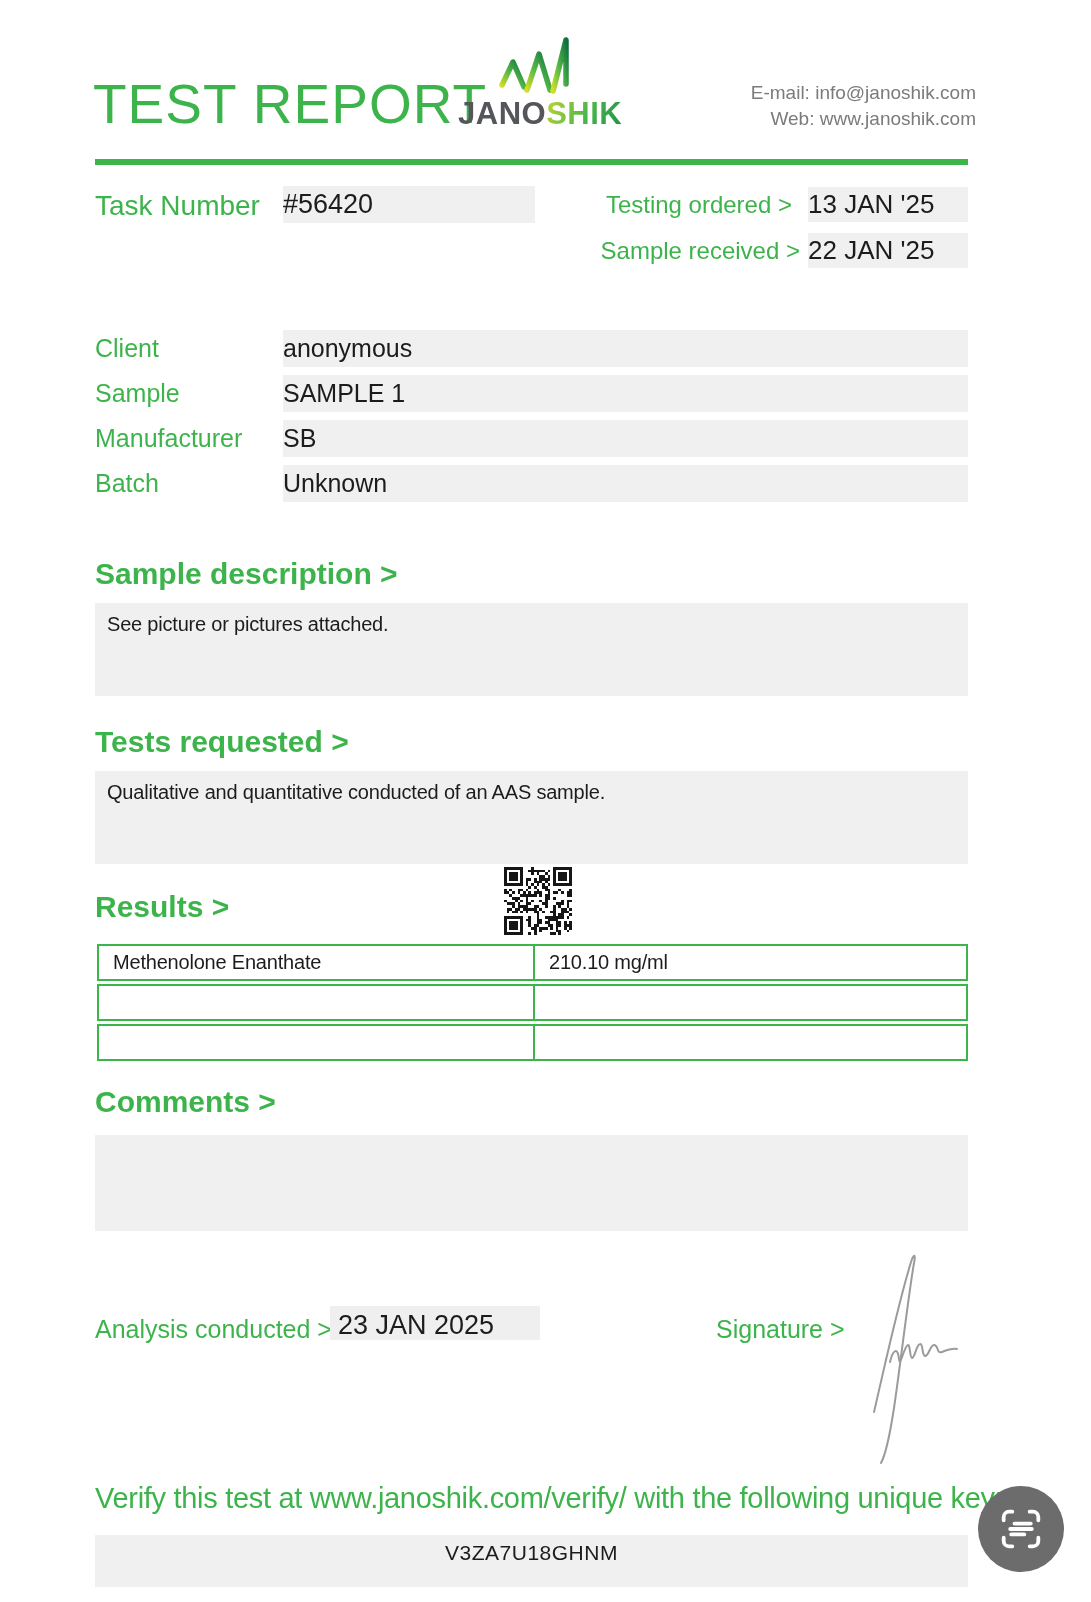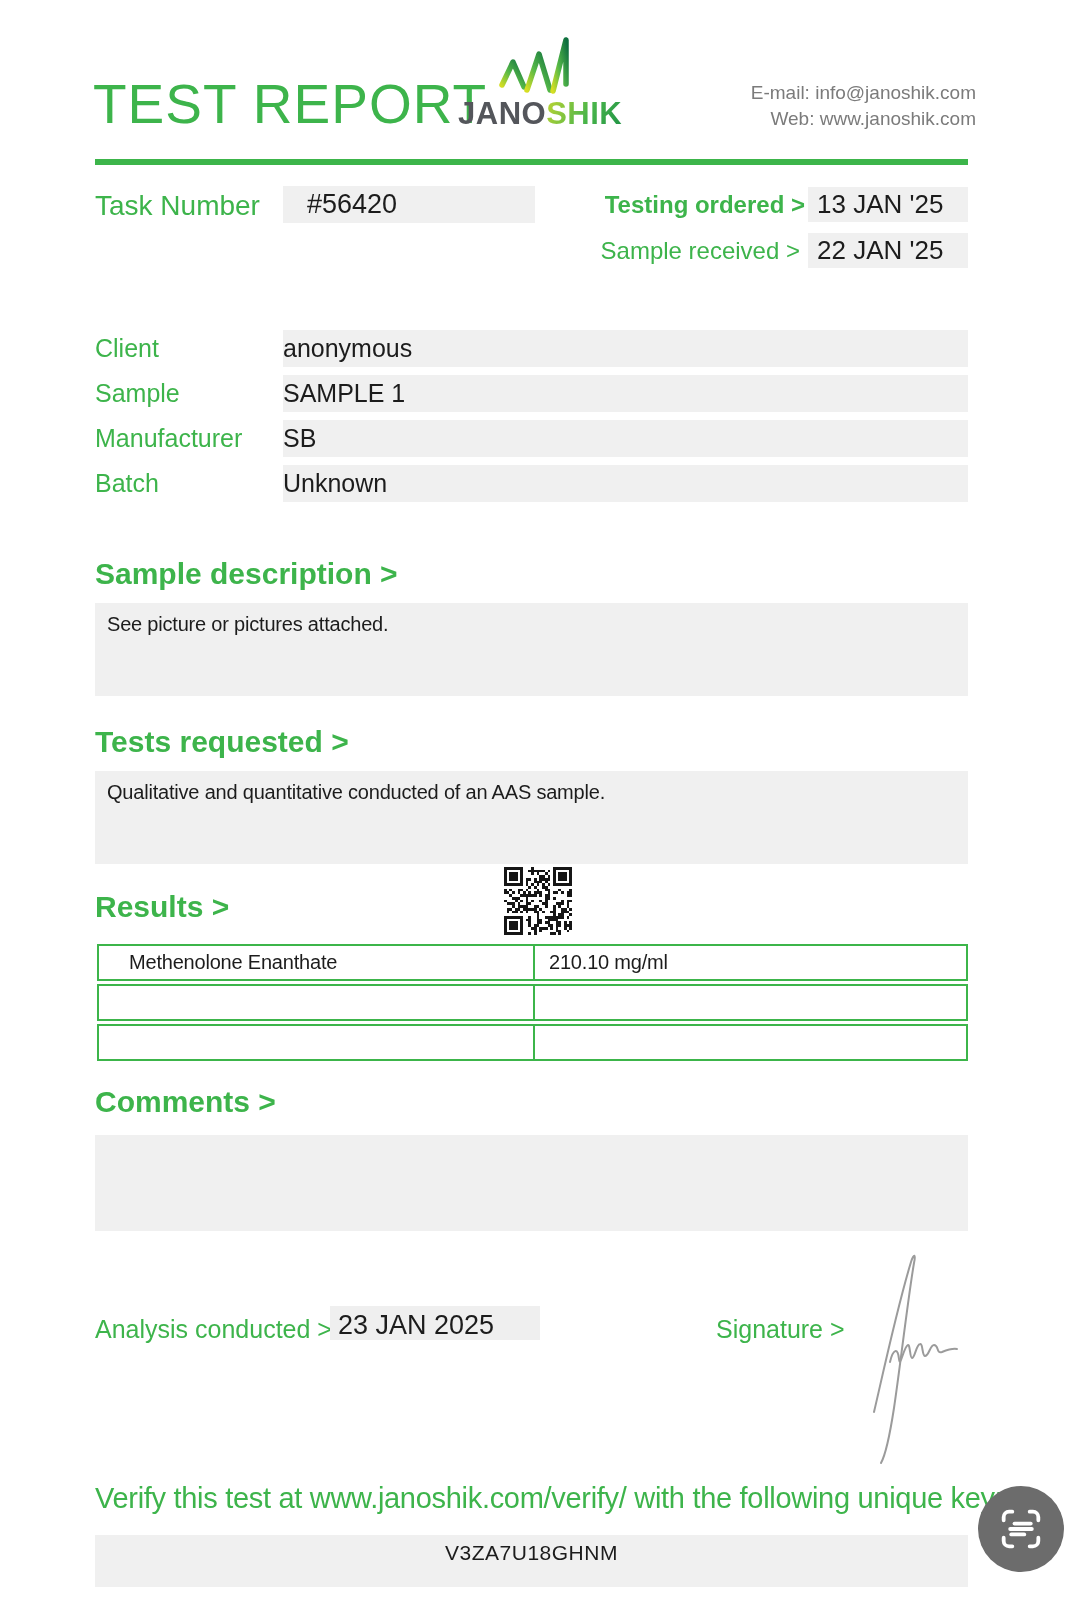--- a/index.html
+++ b/index.html
@@ -14,41 +14,41 @@
   .logo-word{left:458px;top:96px;font-size:31px;font-weight:700;letter-spacing:.5px;white-space:nowrap;}
   .jano{color:#54565b;}
   .shik{color:#3db44b;}
   @supports ((-webkit-background-clip:text) or (background-clip:text)){
     .shik{background:linear-gradient(115deg,#b7d334 5%,#49b54a 55%,#1f9246);-webkit-background-clip:text;background-clip:text;color:transparent;}
   }
   .contact{right:115px;top:80px;text-align:right;font-size:19px;line-height:26px;color:var(--gray);}
   .divider{left:95px;top:159px;width:873px;height:6px;background:var(--tborder);}
 
   .task-label{left:95px;top:190px;font-size:28px;color:var(--green);white-space:nowrap;}
-  .task-box{left:283px;top:186px;width:252px;height:37px;background:var(--boxbg);font-size:27px;line-height:37px;padding-left:24px;box-sizing:border-box;}
+  .task-box{left:283px;top:186px;width:252px;height:37px;background:var(--boxbg);font-size:27px;line-height:37px;padding-left:0;box-sizing:border-box;}
   .date-label{font-size:24px;color:var(--green);line-height:35px;white-space:nowrap;text-align:right;}
-  .dl1{right:286px;top:187px;font-weight:bold;}
+  .dl1{right:299px;top:187px;}
   .dl2{right:291px;top:233px;}
-  .date-box{width:160px;height:35px;background:var(--boxbg);font-size:26px;line-height:35px;padding-left:9px;box-sizing:border-box;white-space:nowrap;}
+  .date-box{width:160px;height:35px;background:var(--boxbg);font-size:26px;line-height:35px;box-sizing:border-box;white-space:nowrap;}
   .db1{right:123px;top:187px;}
   .db2{right:123px;top:233px;}
 
   .info-label{left:95px;top:0;font-size:25px;color:var(--green);line-height:37px;white-space:nowrap;}
   .info-box{left:283px;width:685px;height:37px;background:var(--boxbg);font-size:25px;line-height:37px;padding-left:0;box-sizing:border-box;}
 
   .heading{font-size:30px;color:var(--green);white-space:nowrap;font-weight:bold;}
   .text-box{left:95px;width:873px;background:var(--boxbg);box-sizing:border-box;
     padding:8px 12px 0 12px;font-size:20px;line-height:26px;letter-spacing:-.2px;color:var(--dark);}
 
   .qr{left:504px;top:867px;width:68px;height:68px;}
 
   .results-table{left:97px;top:944px;width:871px;}
   .t-row{display:flex;border:2px solid var(--tborder);height:37px;box-sizing:border-box;margin-bottom:3px;background:#fff;}
   .t-cell{display:flex;align-items:center;font-size:20px;letter-spacing:-.2px;box-sizing:border-box;}
-  .c1{width:436px;border-right:2px solid var(--tborder);padding-left:30px;text-align:center;}
+  .c1{width:436px;border-right:2px solid var(--tborder);padding-left:14px;text-align:center;}
   .c2{flex:1;padding-left:14px;}
 
   .analysis-label{left:95px;top:1310px;font-size:25px;color:var(--green);line-height:38px;white-space:nowrap;}
   .analysis-box{left:330px;top:1306px;width:210px;height:34px;background:#efefef;font-size:27px;line-height:38px;padding-left:8px;box-sizing:border-box;white-space:nowrap;}
   .signature-label{left:716px;top:1310px;font-size:25px;color:var(--green);line-height:38px;white-space:nowrap;}
   .signature{left:850px;top:1250px;width:120px;height:218px;}
 
   .verify{left:95px;top:1482px;font-size:29px;letter-spacing:-.3px;color:var(--green);white-space:nowrap;z-index:1;}
   .key-bar{left:95px;top:1535px;width:873px;height:52px;background:var(--boxbg);text-align:center;font-size:21px;line-height:36px;letter-spacing:.5px;color:var(--dark);z-index:1;}
   .fab{left:978px;top:1486px;width:86px;height:86px;border-radius:50%;background:#6c6c6c;border:none;padding:0;

